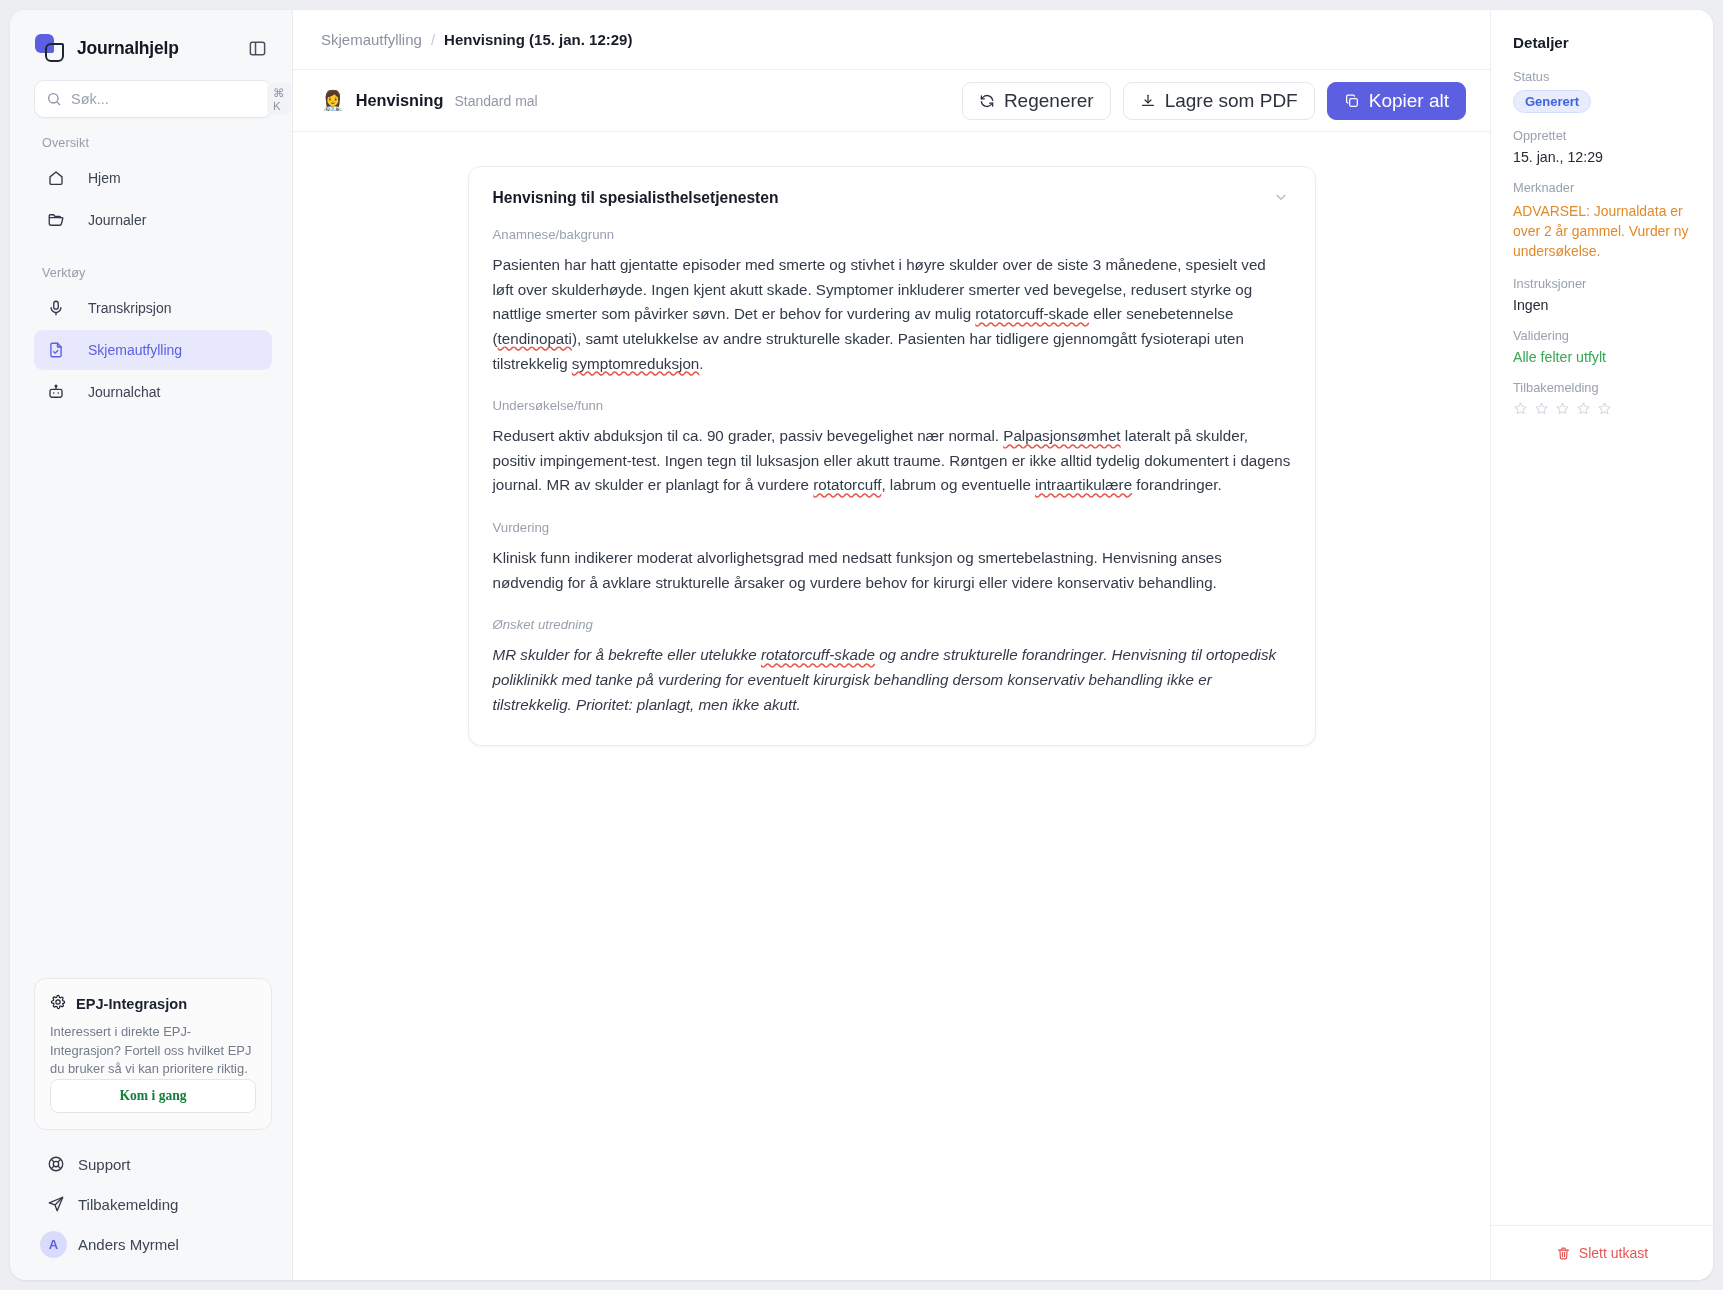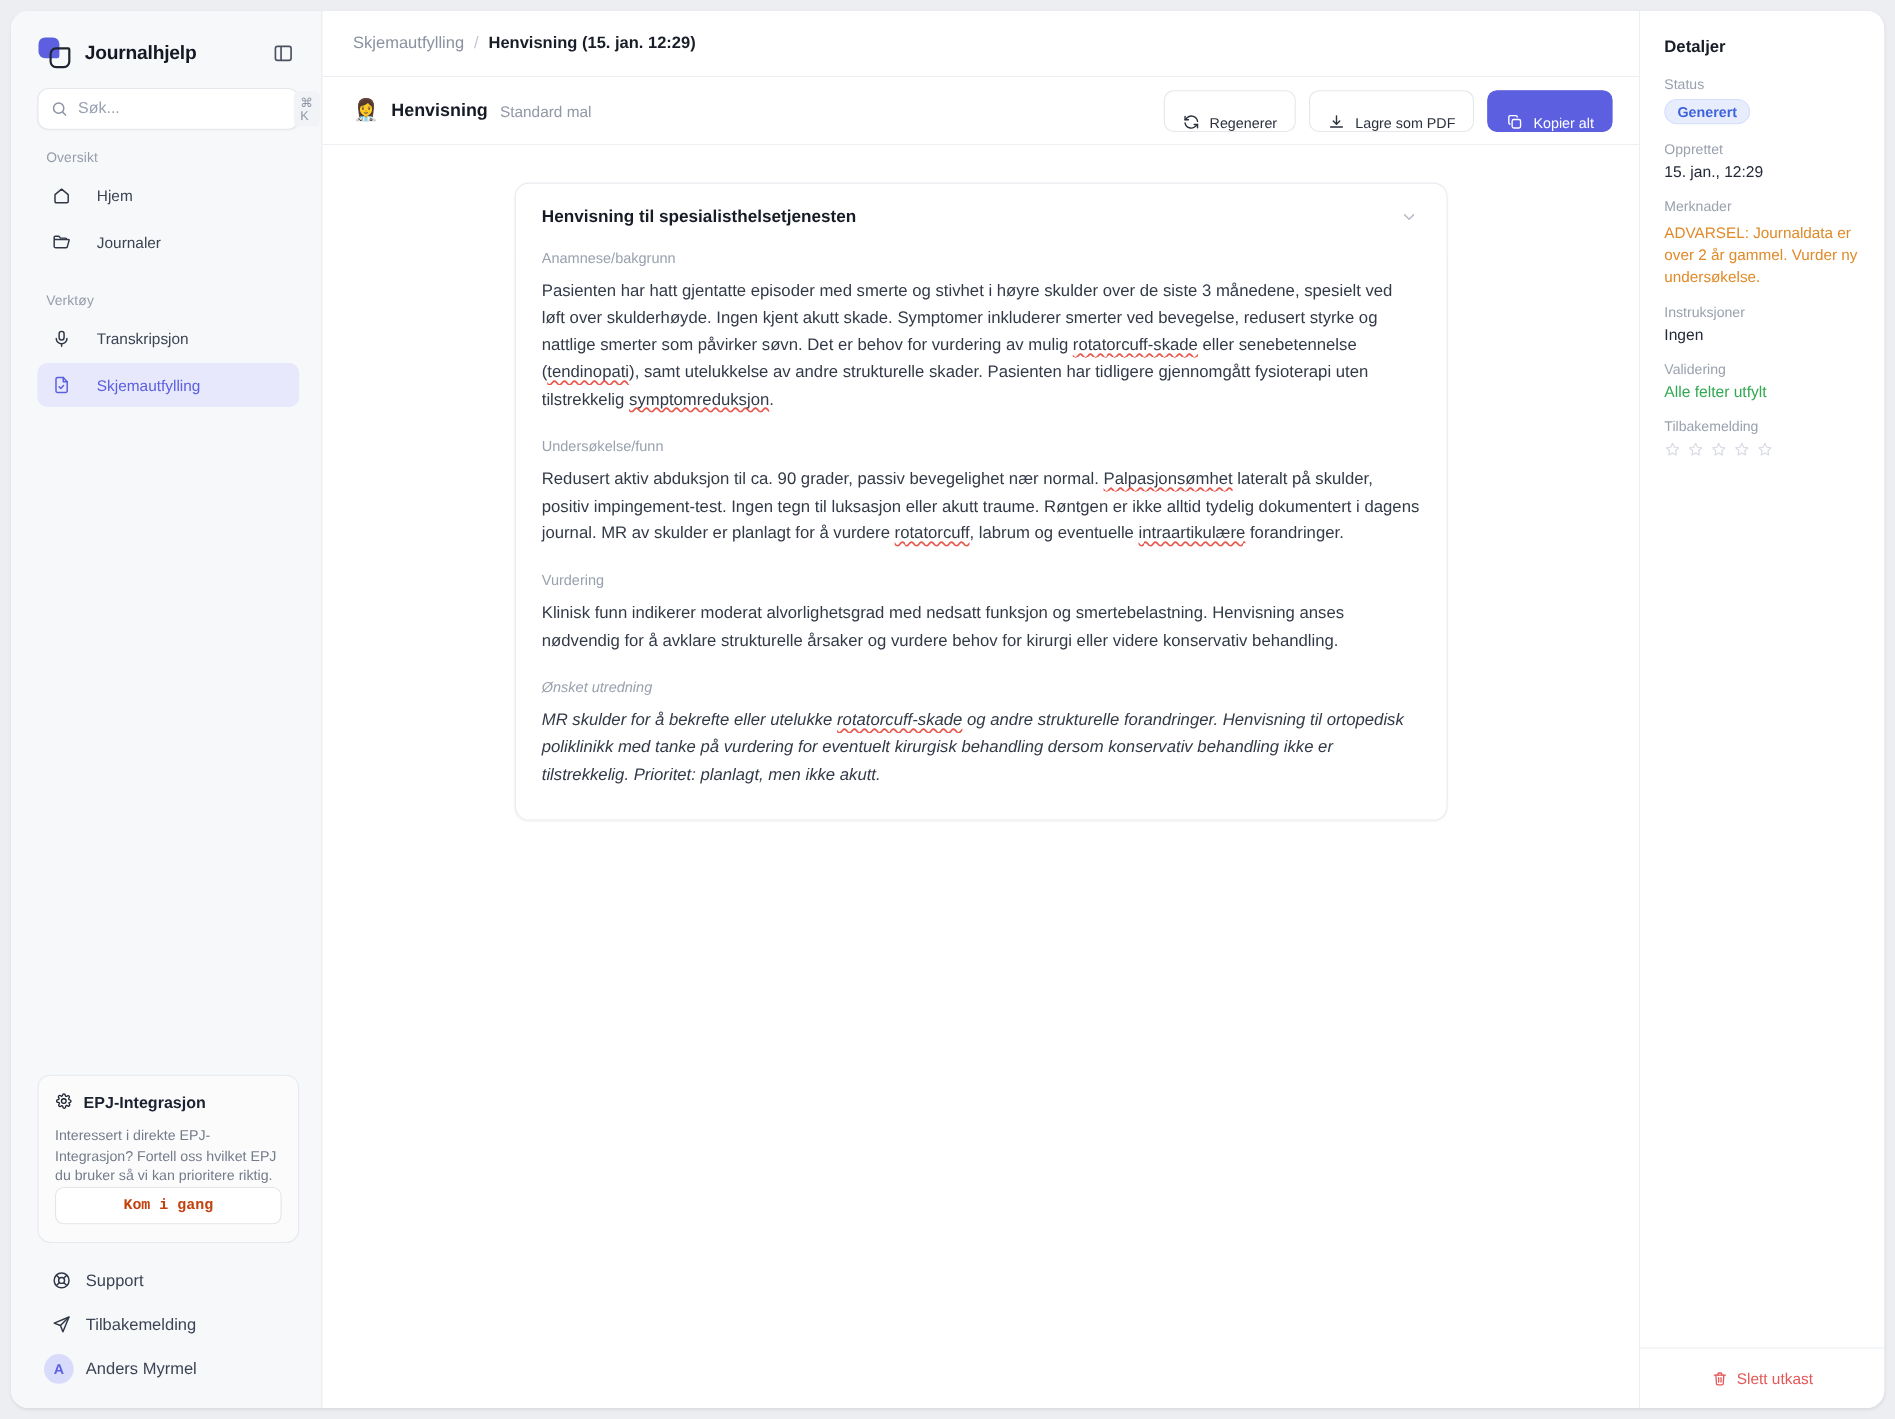--- a/index.html
+++ b/index.html
@@ -107,22 +107,22 @@
     border: 1px solid #e7e9ee;
     border-radius: 12px;
     padding: 15px 15px 16px;
   }
   .epj-head { display:flex; align-items:center; gap:9px; margin-bottom:9px; }
   .epj-title { font-size: 14.6px; font-weight: 700; color: #1b2130; }
   .epj-body { font-size: 12.9px; line-height: 1.45; color: #737b8a; }
   .epj-btn {
     display:block; width: 100%; height: 34px;
     background:#ffffff; border:1px solid #e2e5ea; border-radius: 8px;
-    font-size: 13.6px; font-weight: 700; color:#c2410c; cursor:pointer;
-    font-family: Liberation Mono, monospace;
+    font-size: 13.6px; font-weight: 700; color:#15803d; cursor:pointer;
+    font-family: Liberation Serif, serif;
   }
 
   .sb-bottom { padding: 0 20px 16px 24px; }
   .bottom-item {
     display:flex; align-items:center; gap:13px;
     height: 40px; padding: 0 12px; border-radius: 9px;
     font-size: 15px; color:#3c4454; cursor:pointer;
   }
   .bottom-item .ni-icon { display:flex; width:19px; justify-content:center; color:#303747; }
   .avatar {
@@ -152,24 +152,24 @@
     padding: 0 24px 0 28px;
     border-bottom: 1px solid #eceef1;
     gap: 12px;
   }
   .doc-id { display:flex; align-items:center; gap:11px; flex:1; min-width:0; }
   .doc-emoji { font-size: 19px; line-height:1; }
   .doc-name { font-size: 16.3px; font-weight: 700; color:#151a25; }
   .doc-tmpl { font-size: 14px; color:#9198a6; }
 
   .tb-btn {
-    display:flex; align-items:flex-end; gap:9px;
+    display:flex; align-items:center; gap:9px;
     height: 38px; padding: 0 16px;
     border-radius: 9px; border:1px solid #e4e7ec;
-    background:#fff; color:#2b313d; font-size:13px; cursor:pointer;
+    background:#fff; color:#2b313d; font-size:19px; cursor:pointer;
     font-family: inherit; white-space: nowrap;
   }
   .tb-btn.primary {
     background:#5b5fe0; border-color:#5b5fe0; color:#fff; font-weight: 500;
   }
 
   .canvas {
     flex: 1; overflow-y: auto; background: #ffffff;
     padding: 30px 0 60px;
   }
@@ -309,20 +309,32 @@
           <span class="ni-icon">
             <svg width="18" height="18" viewBox="0 0 24 24" fill="none" stroke="currentColor" stroke-width="1.8" stroke-linejoin="round" stroke-linecap="round">
               <path d="M14 3H7a1.8 1.8 0 0 0-1.8 1.8v14.4A1.8 1.8 0 0 0 7 21h10a1.8 1.8 0 0 0 1.8-1.8V8z"></path>
               <path d="M14 3v5h4.8"></path>
                 <path d="M9 14.2l2 2 3.4-3.6"></path>
             </svg>
           </span>
           <span>Skjemautfylling</span>
         </div>
 
+        <div class="nav-item">
+          <span class="ni-icon">
+            <svg width="18" height="18" viewBox="0 0 24 24" fill="none" stroke="currentColor" stroke-width="1.8" stroke-linejoin="round">
+              <rect x="4" y="8.5" width="16" height="10.5" rx="2.4"></rect>
+              <line x1="12" y1="5" x2="12" y2="8.5"></line>
+                <circle cx="12" cy="4" r="1.2"></circle>
+              <circle cx="9" cy="13.3" r="1.1" fill="currentColor" stroke="none"></circle>
+              <circle cx="15" cy="13.3" r="1.1" fill="currentColor" stroke="none"></circle>
+            </svg>
+          </span>
+          <span>Journalchat</span>
+        </div>
       </div>
     </nav>
 
     <div class="epj-card">
       <div class="epj-head">
         <span class="ni-icon" style="width:17px;color:#1b2130">
           <svg width="16" height="16" viewBox="0 0 24 24" fill="none" stroke="currentColor" stroke-width="1.8">
             <circle cx="12" cy="12" r="3.2"></circle>
             <path d="M19.2 14.2a1.5 1.5 0 0 0 .3 1.65l.05.05a1.8 1.8 0 1 1-2.55 2.55l-.05-.05a1.5 1.5 0 0 0-1.65-.3 1.5 1.5 0 0 0-.9 1.37V20a1.8 1.8 0 1 1-3.6 0v-.12a1.5 1.5 0 0 0-.98-1.37 1.5 1.5 0 0 0-1.65.3l-.05.05a1.8 1.8 0 1 1-2.55-2.55l.05-.05a1.5 1.5 0 0 0 .3-1.65 1.5 1.5 0 0 0-1.37-.9H4a1.8 1.8 0 1 1 0-3.6h.12a1.5 1.5 0 0 0 1.37-.98 1.5 1.5 0 0 0-.3-1.65l-.05-.05A1.8 1.8 0 1 1 7.7 4.83l.05.05a1.5 1.5 0 0 0 1.65.3h.07a1.5 1.5 0 0 0 .9-1.37V4a1.8 1.8 0 1 1 3.6 0v.12a1.5 1.5 0 0 0 .9 1.37 1.5 1.5 0 0 0 1.65-.3l.05-.05a1.8 1.8 0 1 1 2.55 2.55l-.05.05a1.5 1.5 0 0 0-.3 1.65v.07a1.5 1.5 0 0 0 1.37.9H20a1.8 1.8 0 1 1 0 3.6h-.12a1.5 1.5 0 0 0-1.37.9z"></path>
           </svg>

